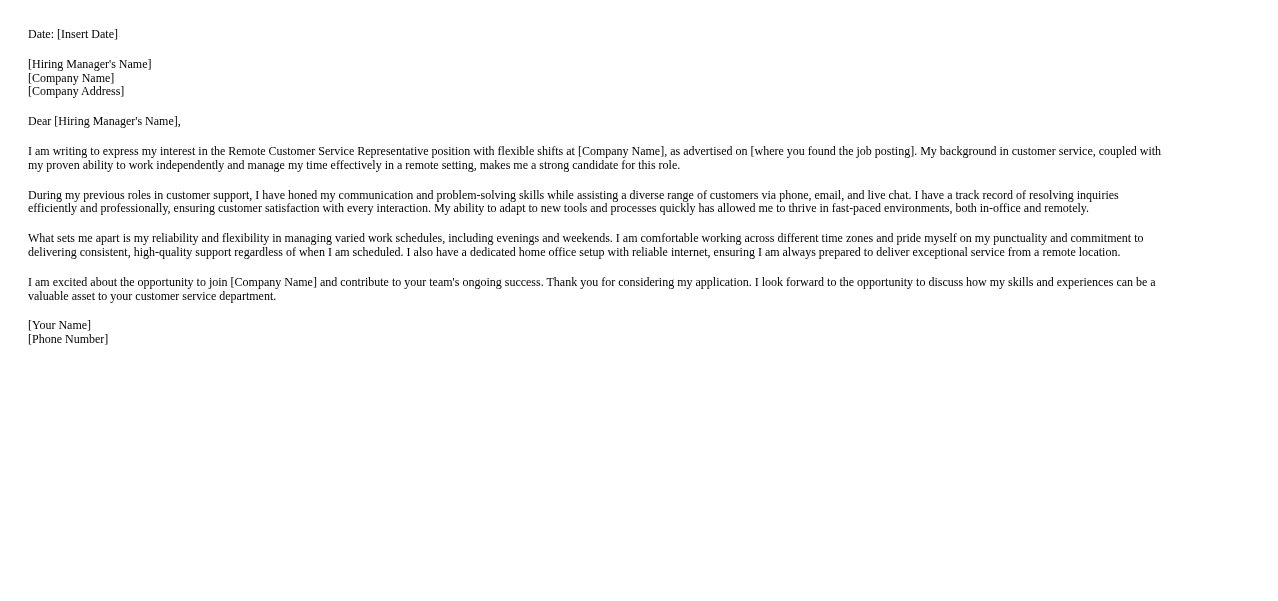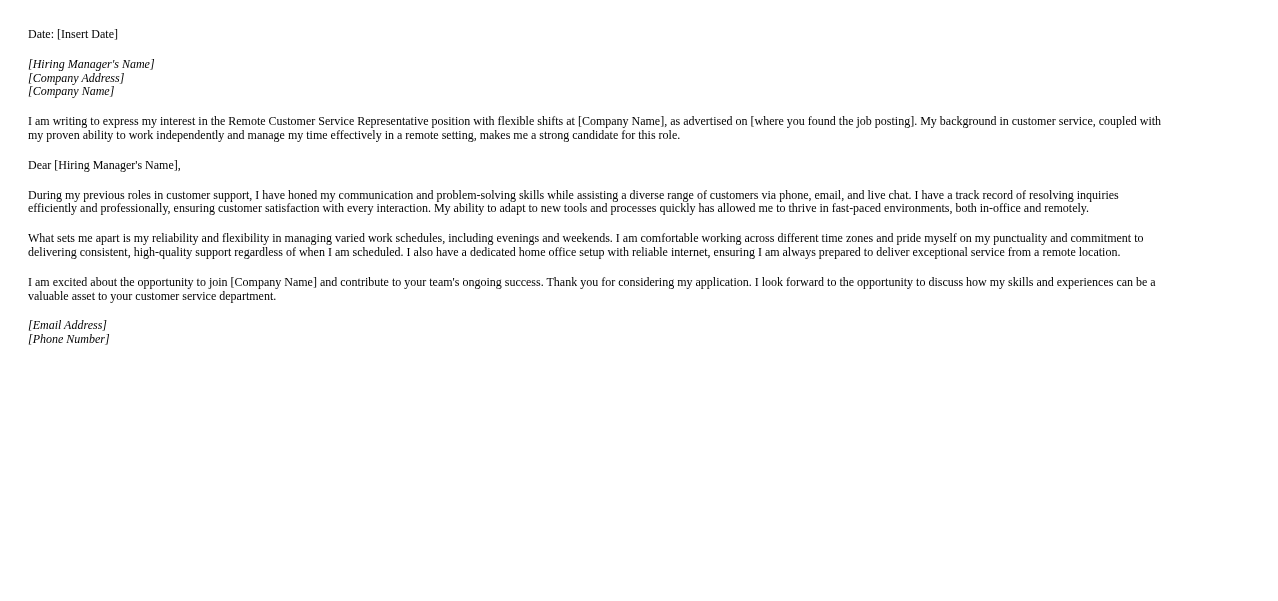--- a/index.html
+++ b/index.html
@@ -17,44 +17,43 @@
     font-size: 12px;
     line-height: 1.15;
     padding: 12px 24px 0 28px;
     overflow: hidden;
   }
   .para {
     margin: 16px 0;
   }
   .line-block div {
     margin: 0;
-    font-style: italic;
   }
 </style>
 </head>
 <body>
 
 <div class="page">
 
   <p class="para">Date: [Insert Date]</p>
 
   <div class="para line-block">
     <div>[Hiring Manager's Name]</div>
+    <div>[Company Name]</div>
     <div>[Company Address]</div>
-    <div>[Company Name]</div>
   </div>
 
+  <p class="para">Dear [Hiring Manager's Name],</p>
+
   <p class="para">I am writing to express my interest in the Remote Customer Service Representative position with flexible shifts at [Company Name], as advertised on [where you found the job posting]. My background in customer service, coupled with my proven ability to work independently and manage my time effectively in a remote setting, makes me a strong candidate for this role.</p>
-
-  <p class="para">Dear [Hiring Manager's Name],</p>
 
   <p class="para">During my previous roles in customer support, I have honed my communication and problem-solving skills while assisting a diverse range of customers via phone, email, and live chat. I have a track record of resolving inquiries efficiently and professionally, ensuring customer satisfaction with every interaction. My ability to adapt to new tools and processes quickly has allowed me to thrive in fast-paced environments, both in-office and remotely.</p>
 
   <p class="para">What sets me apart is my reliability and flexibility in managing varied work schedules, including evenings and weekends. I am comfortable working across different time zones and pride myself on my punctuality and commitment to delivering consistent, high-quality support regardless of when I am scheduled. I also have a dedicated home office setup with reliable internet, ensuring I am always prepared to deliver exceptional service from a remote location.</p>
 
   <p class="para">I am excited about the opportunity to join [Company Name] and contribute to your team's ongoing success. Thank you for considering my application. I look forward to the opportunity to discuss how my skills and experiences can be a valuable asset to your customer service department.</p>
 
   <div class="para line-block">
-    <div>[Email Address]</div>
+    <div>[Your Name]</div>
     <div>[Phone Number]</div>
   </div>
 
 </div>
 
 </body></html>

